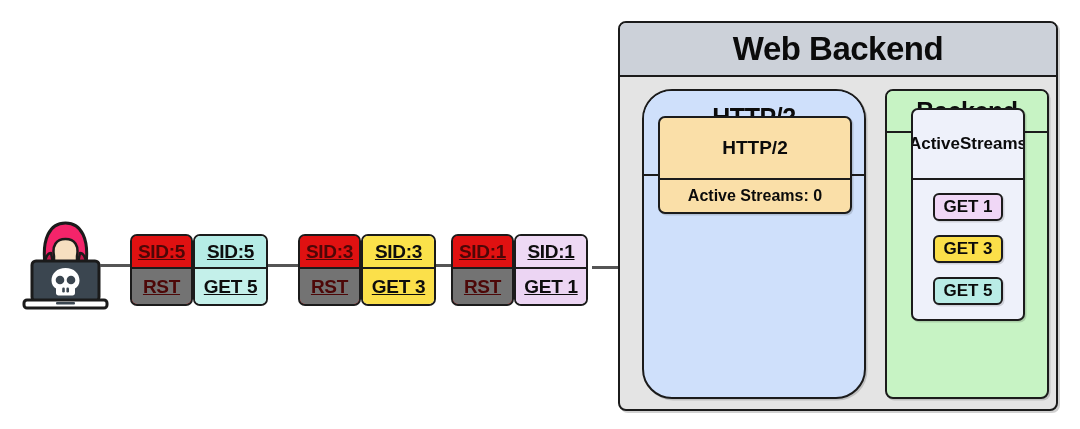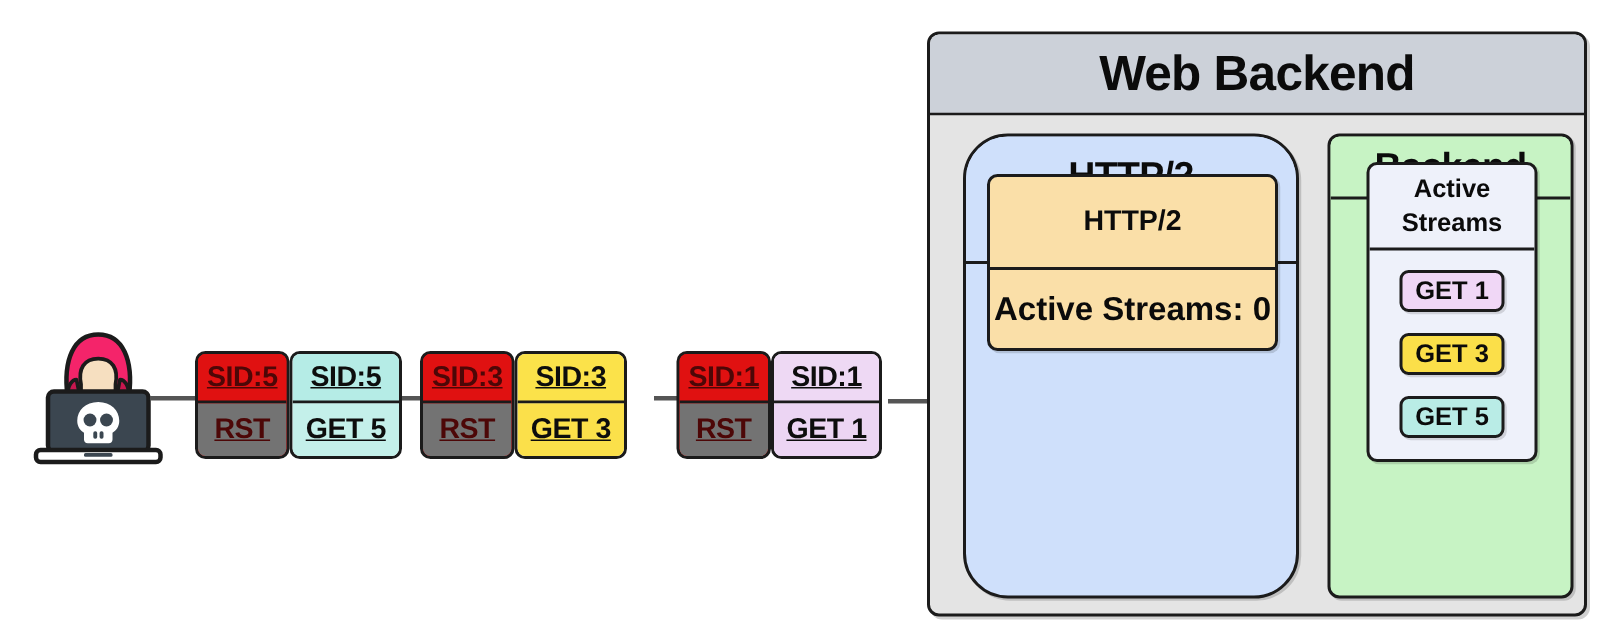--- a/index.html
+++ b/index.html
@@ -203,25 +203,25 @@
     flex-direction: column;
     align-items: center;
     justify-content: center;
     font-size: 19px;
     font-weight: bold;
     color: #0b0b0b;
     line-height: 1.3;
   }
   #http2-connection .conn-streams {
     box-sizing: border-box;
-    height: 52px;
-    display: flex;
-    align-items: center;
-    justify-content: center;
-    font-size: 22px;
+    height: 32px;
+    display: flex;
+    align-items: center;
+    justify-content: center;
+    font-size: 16px;
     font-weight: bold;
     color: #0b0b0b;
     white-space: nowrap;
   }
 
   #backend {
     left: 265px;
     top: 12px;
     width: 164px;
     height: 310px;
@@ -241,24 +241,24 @@
     width: 114px;
     box-sizing: border-box;
     background: #eef1fa;
     border: 2px solid #1b1b1b;
     border-radius: 7px;
     overflow: hidden;
     box-shadow: 1.5px 1.5px 0 rgba(0,0,0,0.14);
   }
   #active-requests .ar-title {
     box-sizing: border-box;
-    height: 57px;
-    border-bottom: 2px solid #1b1b1b;
-    display: flex;
-    flex-direction: column;
+    height: 70px;
+    border-bottom: 2px solid #1b1b1b;
+    display: flex;
+    flex-direction: row;
     align-items: center;
     justify-content: center;
     font-size: 17px;
     font-weight: bold;
     color: #0b0b0b;
     line-height: 1.32;
   }
   #active-requests .ar-list {
     padding: 13px 0 14px 0;
     display: flex;
@@ -321,21 +321,21 @@
       <div class="row body">RST</div>
     </div>
     <div class="packet req teal">
       <div class="row head">SID:5</div>
       <div class="row body">GET 5</div>
     </div>
   </div>
 
   <div class="wire" style="left:168px;width:32px;"></div>
 
-  <div class="packet-pair" style="left:180px;">
+  <div class="packet-pair" style="left:198px;">
     <div class="packet rst">
       <div class="row head">SID:3</div>
       <div class="row body">RST</div>
     </div>
     <div class="packet req yellow">
       <div class="row head">SID:3</div>
       <div class="row body">GET 3</div>
     </div>
   </div>
 

